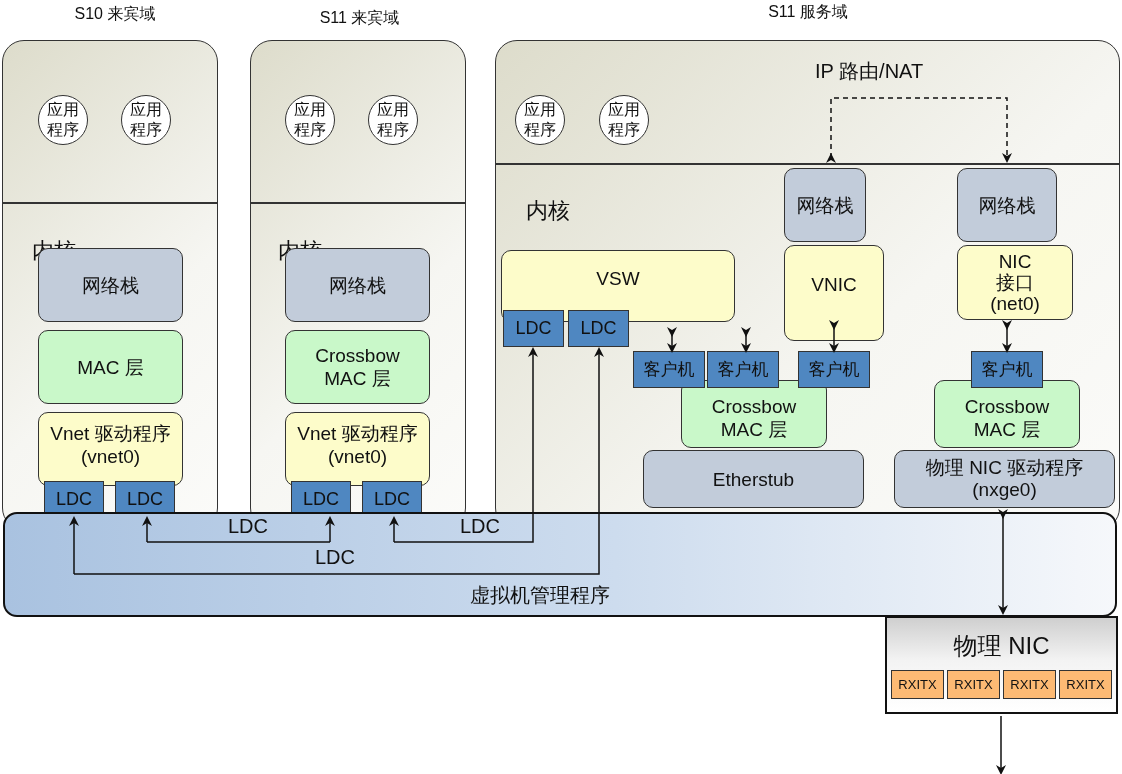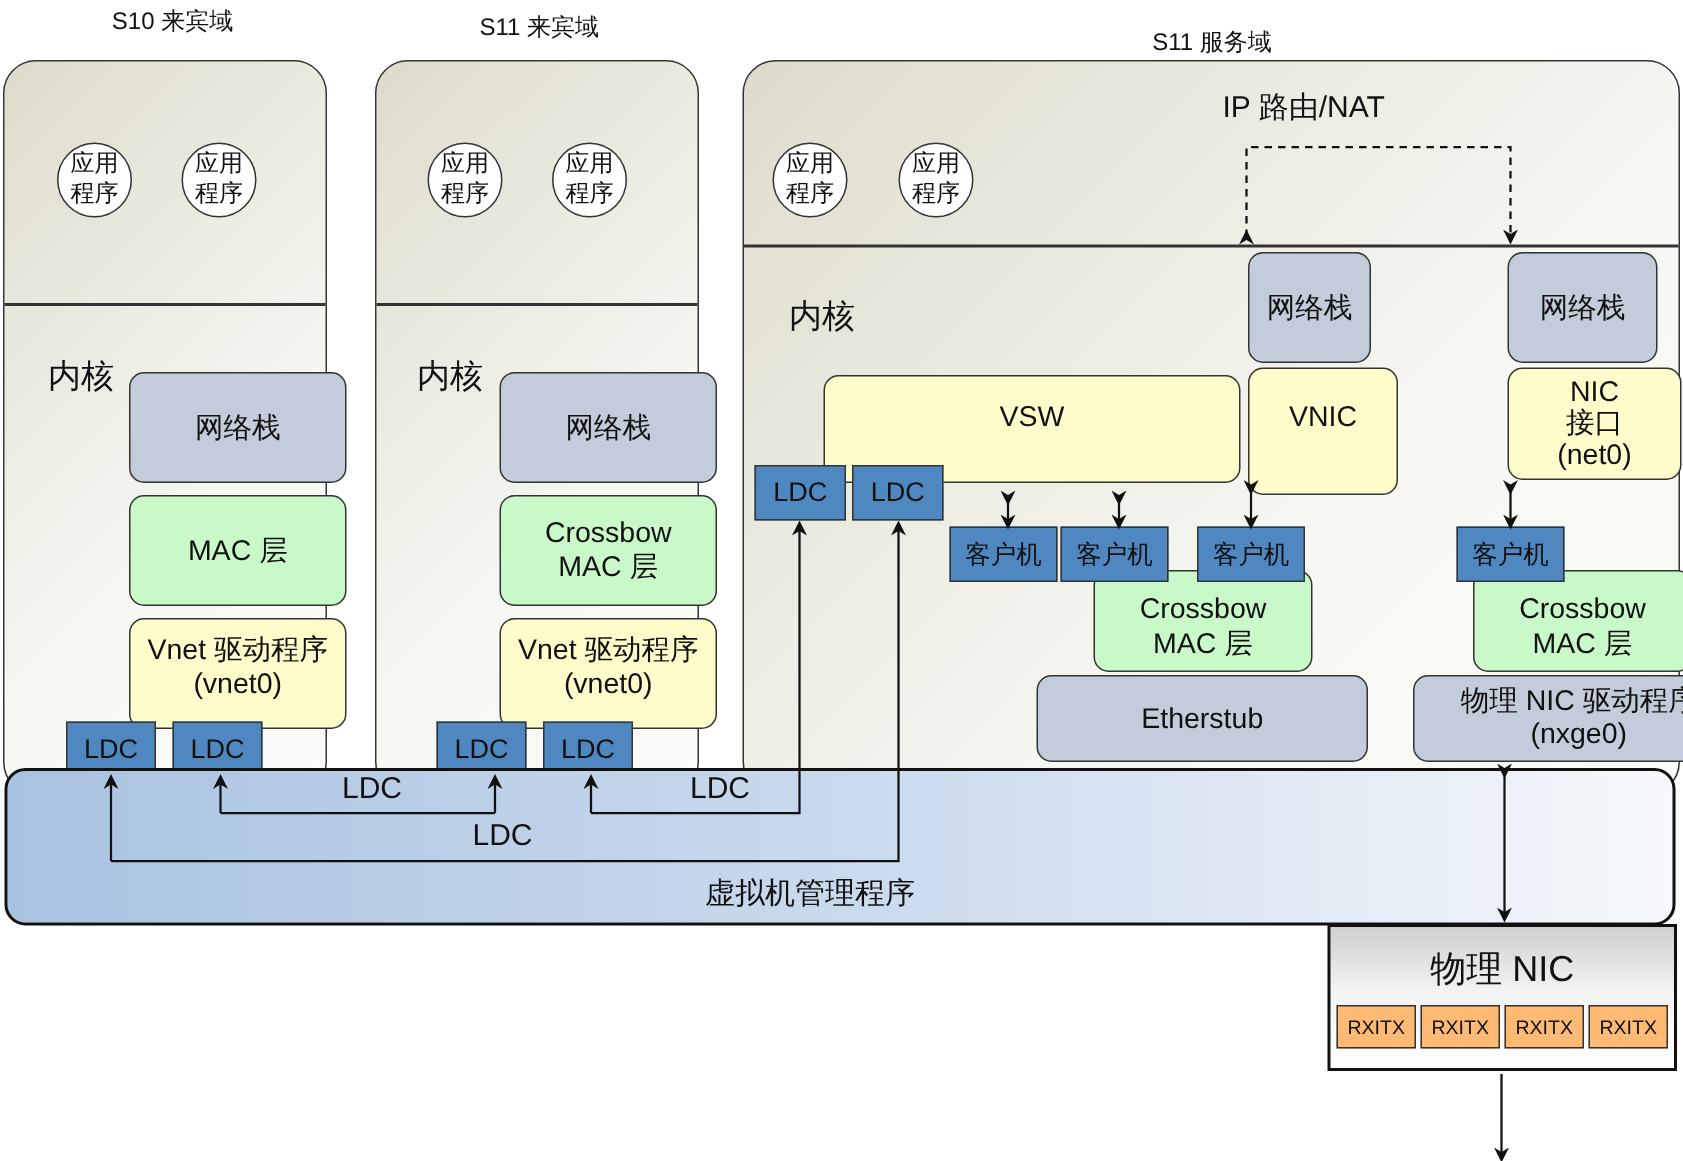--- a/index.html
+++ b/index.html
@@ -3,38 +3,38 @@
 <meta charset="utf-8">
 <style>
   html,body{margin:0;padding:0;background:#fff;}
   body{width:1122px;height:774px;position:relative;overflow:hidden;font-family:"Liberation Sans","DejaVu Sans",sans-serif;color:#111;}
   .abs{position:absolute;box-sizing:border-box;}
   .title{font-size:16px;text-align:center;}
   .domain{border:1.5px solid #333;border-radius:22px;background:linear-gradient(135deg,#dddccb 0%,#f6f6f2 60%,#fbfbf9 100%);}
   .divider{height:1.5px;background:#333;}
   .kernel{font-size:22px;margin-top:24px;}
   .app{width:50px;height:50px;border:1.5px solid #333;border-radius:50%;background:#fff;font-size:16px;line-height:20px;display:flex;align-items:center;justify-content:center;text-align:center;}
-  .box{border:1.5px solid #333;border-radius:10px;display:flex;align-items:center;justify-content:center;text-align:center;font-size:19px;line-height:23px;margin-left:48px;}
+  .box{border:1.5px solid #333;border-radius:10px;display:flex;align-items:center;justify-content:center;text-align:center;font-size:19px;line-height:23px;}
   .gray{background:#c2ccda;}
   .green{background:#c9f8c9;}
   .yellow{background:#fdfcca;}
   .ldc{background:#4f87c1;border:1.5px solid #333;font-size:18px;display:flex;align-items:center;justify-content:center;}
   .client{background:#4f87c1;border:1.5px solid #333;font-size:17px;display:flex;align-items:center;justify-content:center;}
   .hyp{border:2px solid #111;border-radius:14px;background:linear-gradient(90deg,#a9c2e0 0%,#cddcee 55%,#f6f8fb 100%);}
   .lbl{font-size:20px;}
   .nic{border:2.5px solid #111;background:linear-gradient(180deg,#cfcfcf 0%,#f3f3f3 45%,#fff 100%);}
   .rx{border:1.5px solid #333;background:#fdba74;font-size:13px;display:flex;align-items:center;justify-content:center;}
   svg.overlay{position:absolute;left:0;top:0;}
 </style>
 </head>
 <body>
 
 <div class="abs title" style="left:10px;top:4px;width:210px;">S10 来宾域</div>
 <div class="abs title" style="left:252px;top:8px;width:215px;">S11 来宾域</div>
-<div class="abs title" style="left:498px;top:2px;width:620px;margin-top:16px;">S11 服务域</div>
+<div class="abs title" style="left:498px;top:2px;width:620px;">S11 服务域</div>
 
 <div class="abs domain" style="left:2px;top:40px;width:216px;height:490px;"></div>
 <div class="abs divider" style="left:3px;top:202px;width:214px;"></div>
 <div class="abs app" style="left:38px;top:95px;white-space:pre;">应用
 程序</div>
 <div class="abs app" style="left:121px;top:95px;white-space:pre;">应用
 程序</div>
 <div class="abs kernel" style="left:32px;top:212px;">内核</div>
 <div class="abs box gray" style="left: 38px; top: 248px; width: 145px; height: 74px; white-space: pre;">网络栈</div>
 <div class="abs box green" style="left: 38px; top: 330px; width: 145px; height: 74px; white-space: pre;">MAC 层</div>
@@ -63,22 +63,22 @@
 <div class="abs app" style="left:515px;top:95px;white-space:pre;">应用
 程序</div>
 <div class="abs app" style="left:599px;top:95px;white-space:pre;">应用
 程序</div>
 <div class="abs" style="left:815px;top:58px;font-size:20px;">IP 路由/NAT</div>
 <div class="abs kernel" style="left:526px;top:172px;">内核</div>
 
 <div class="abs box gray" style="left: 784px; top: 168px; width: 82px; height: 74px; white-space: pre;">网络栈</div>
 <div class="abs box gray" style="left: 957px; top: 168px; width: 100px; height: 74px; white-space: pre;">网络栈</div>
 
-<div class="abs box yellow" style="left: 501px; top: 250px; width: 278px; height: 72px; padding-bottom: 16px; white-space: pre;">VSW</div>
-<div class="abs box yellow" style="left: 784px; top: 245px; width: 100px; height: 85px; padding-bottom: 18px; white-space: pre;">VNIC</div>
+<div class="abs box yellow" style="left: 501px; top: 250px; width: 234px; height: 72px; padding-bottom: 16px; white-space: pre;">VSW</div>
+<div class="abs box yellow" style="left: 784px; top: 245px; width: 100px; height: 96px; padding-bottom: 18px; white-space: pre;">VNIC</div>
 <div class="abs box yellow" style="left:957px;top:245px;width:116px;height:75px;white-space:pre;line-height:21px;">NIC
 接口
 (net0)</div>
 
 <div class="abs ldc" style="left:503px;top:310px;width:61px;height:37px;">LDC</div>
 <div class="abs ldc" style="left:568px;top:310px;width:61px;height:37px;">LDC</div>
 
 <div class="abs box green" style="left:681px;top:380px;width:146px;height:68px;white-space:pre;padding-top:8px;">Crossbow
 MAC 层</div>
 <div class="abs client" style="left:633px;top:351px;width:72px;height:37px;">客户机</div>

